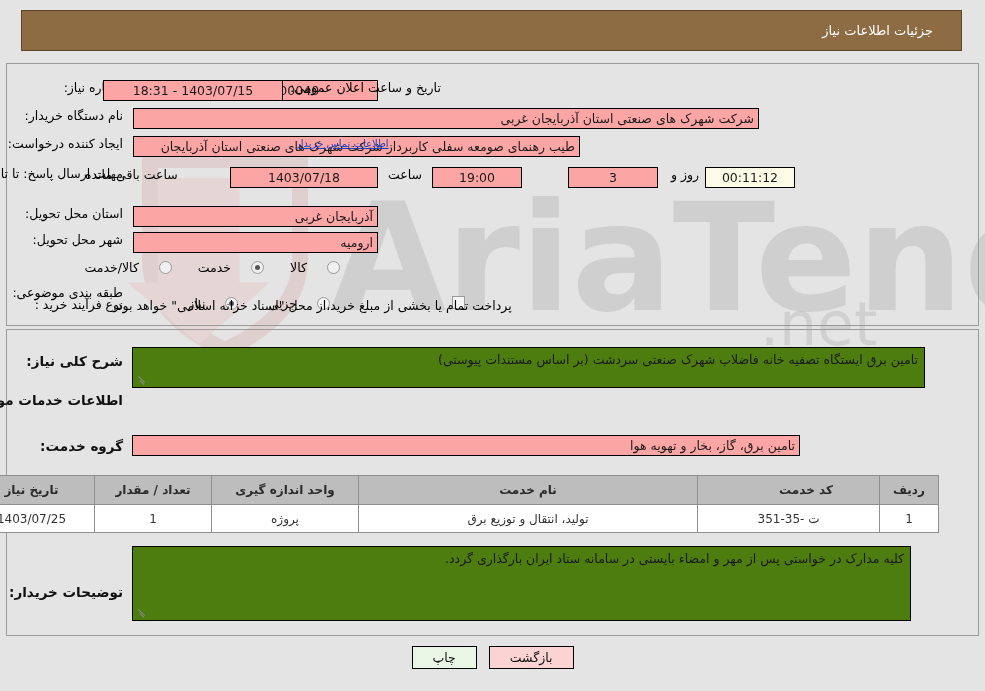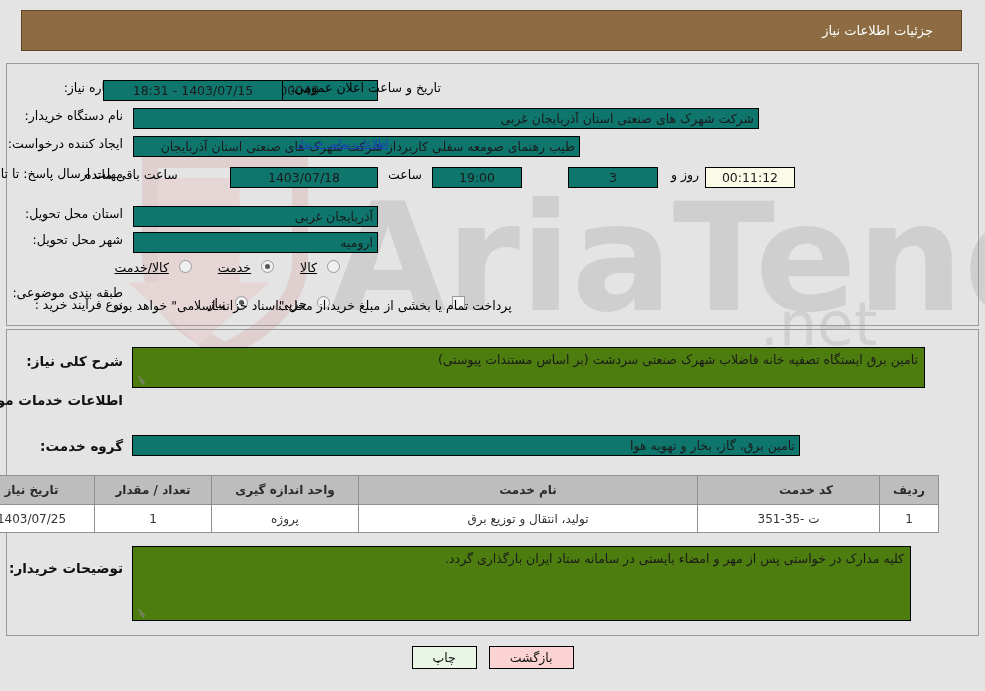--- a/index.html
+++ b/index.html
@@ -67,21 +67,21 @@
     white-space: nowrap;
   }
   .lbl {
     font-size: 12.5px;
     color: #000;
     white-space: nowrap;
   }
   .box {
     box-sizing: border-box;
     border: 1px solid #000;
-    background: #0f766e;
+    background: #fca5a5;
     font-size: 12.5px;
     color: #1a1a1a;
     height: 21px;
     line-height: 19px;
     padding: 0 4px;
     overflow: hidden;
     text-overflow: clip;
     white-space: nowrap;
   }
   .box.center { text-align: center; }
@@ -108,21 +108,21 @@
     background: #555;
   }
   .chk {
     display: inline-block;
     width: 13px; height: 13px;
     border: 1px solid #9a9a9a;
     background: #f4f4f4;
     vertical-align: middle;
     box-sizing: border-box;
   }
-  .opt { display: inline-flex; gap: 10px; text-decoration: underline; }
+  .opt { display: inline-flex; align-items: center; gap: 20px; }
   .opt .lbl { font-size: 12.5px; }
 
   
   .tabox {
     box-sizing: border-box;
     border: 1px solid #000;
     background: #4d7c0f;
     font-size: 12.5px;
     color: #1a1a1a;
     padding: 3px 6px 0 6px;
@@ -375,21 +375,21 @@
           <td>ت -35-351</td>
           <td>تولید، انتقال و توزیع برق</td>
           <td>پروژه</td>
           <td>1</td>
           <td>1403/07/25</td>
         </tr>
       </tbody>
     </table>
   </div>
 
-  <div class="sect" style="top:560px; right:862px;margin-left:16px;">توضیحات خریدار:</div>
+  <div class="sect" style="top:584px; right:862px;margin-left:16px;">توضیحات خریدار:</div>
   <div class="tabox" style="position:absolute; top:546px; right:74px; width:779px; height:75px; z-index:3;">
     <span>کلیه مدارک در خواستی پس از مهر و امضاء بایستی در سامانه ستاد ایران بارگذاری گردد.</span>
     <span class="grip"></span>
   </div>
 
   <div class="btnbar">
     <button class="btn btn-back">بازگشت</button>
     <button class="btn btn-print">چاپ</button>
   </div>
 

